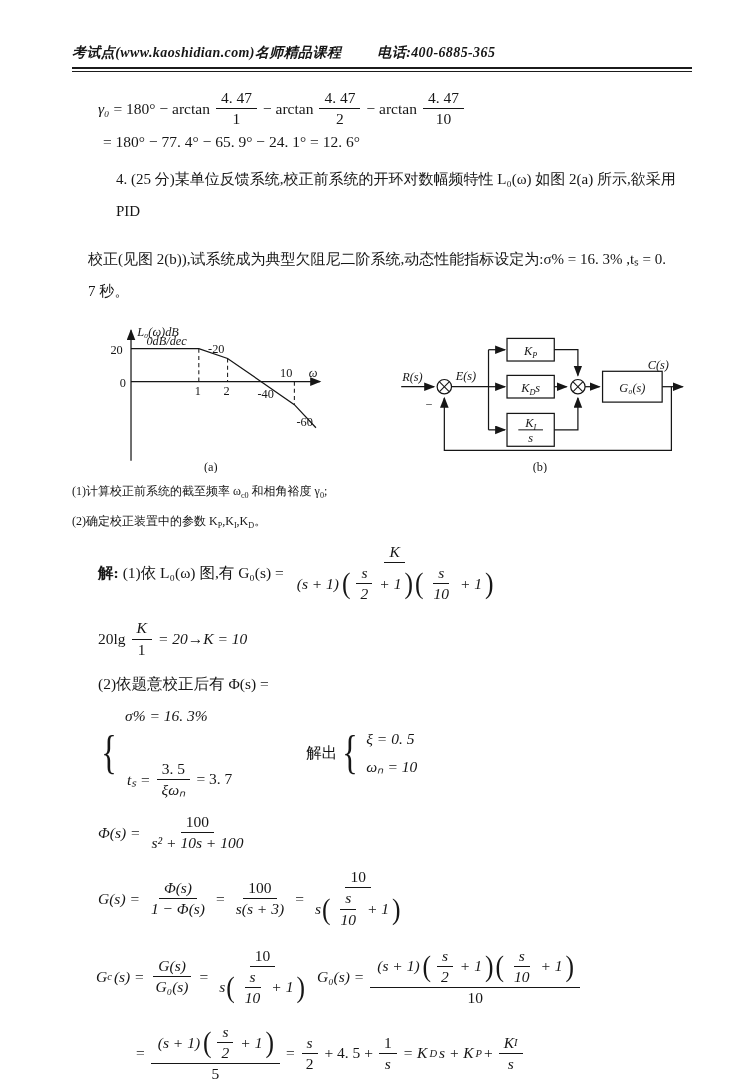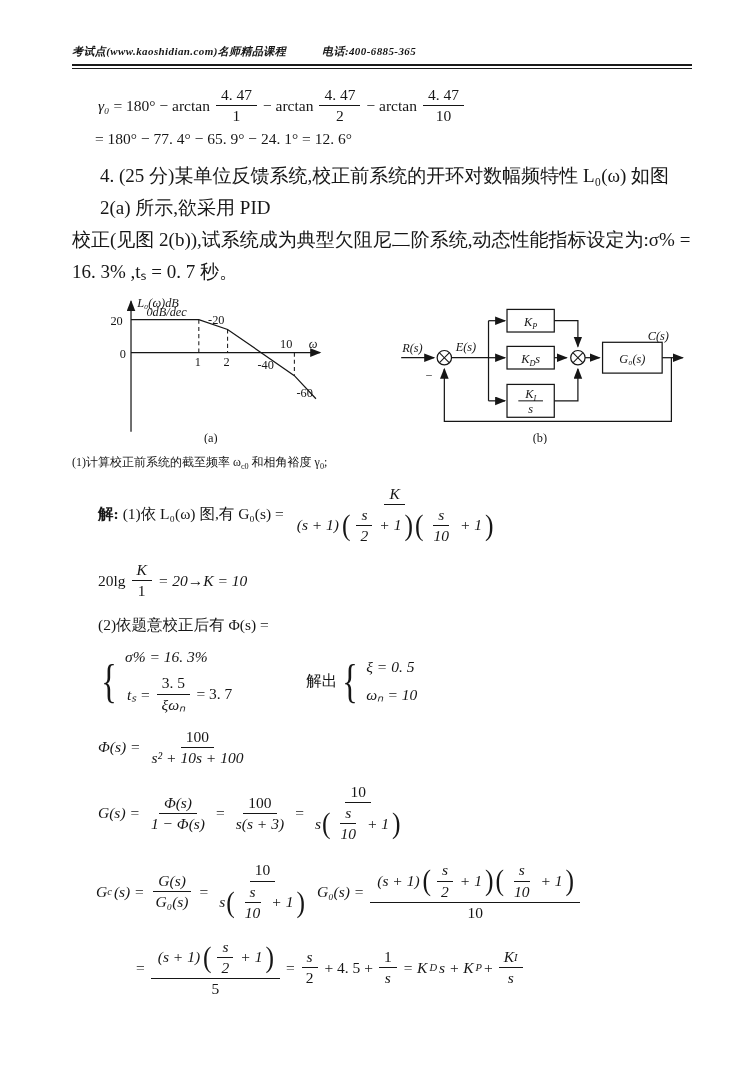--- a/index.html
+++ b/index.html
@@ -4,41 +4,41 @@
 <style>
   * { box-sizing: border-box; }
   html,body { margin:0; padding:0; }
   body {
     width:756px; height:1085px; overflow:hidden;
     background:#ffffff; color:#161616;
     font-family:"Liberation Serif", serif;
   }
   .page { padding:44px 64px 0 72px; height:100%; }
 
-  .header { display:flex; gap:36px; font-size:11px; font-weight:bold; font-style:italic; letter-spacing:.4px; }
+  .header { display:flex; gap:36px; font-size:14px; font-weight:bold; font-style:italic; letter-spacing:.4px; }
   .rules { margin-top:5px; height:5px; border-top:2px solid #1b1b1b; border-bottom:1px solid #1b1b1b; }
 
-  .para { font-size:19px; line-height:32px; margin:0; }
+  .para { font-size:15px; line-height:32px; margin:16px; }
   .indent { padding-left:28px; }
 
   
-  .fline { display:flex; align-items:center; font-size:15.5px; }
+  .fline { display:flex; align-items:center; font-size:15.5px;margin-top:27px; }
   .v { font-style:italic; }
   .cn { font-style:normal; }
   .tok { margin:0 2px; white-space:pre; }
   .fr { display:inline-flex; flex-direction:column; align-items:center; text-align:right; margin:0 4px; line-height:1.3; }
   .fr .nu { border-bottom:1px solid #161616; padding:0 5px; display:inline-flex; align-items:center; justify-content:center; }
   .fr .de { padding:0 5px; display:inline-flex; align-items:center; justify-content:center; }
   .bp { font-style:normal; font-size:165%; font-weight:400; line-height:.9; margin:0 1px; display:inline-block; transform:scaleY(1.15); }
   .brace { font-style:normal; font-size:46px; font-weight:300; line-height:1; margin-right:5px; transform:scaleX(.7); }
   sub { font-size:68%; }
   .col { display:inline-flex; flex-direction:column; align-items:flex-start; gap:7px; }
   .gap70 { width:70px; }
 
-  .ml24 { margin-left:24px; } .ml26 { margin-left:26px; } .ml42 { margin-left:21px; } .ml62 { margin-left:62px; }
+  .ml24 { margin-left:24px; } .ml26 { margin-left:26px; } .ml42 { margin-left:29px; } .ml62 { margin-left:62px; }
   .mt4{margin-top:4px;} .mt10{margin-top:10px;} .mt12{margin-top:12px;} .mt14{margin-top:14px;} .mt16{margin-top:16px;}
 
   .figs { display:flex; gap:16px; margin:6px 0 8px 30px; }
   svg text { font-family:"Liberation Serif", serif; font-size:12px; font-style:italic; fill:#161616; }
   svg text.up { font-style:normal; }
   svg .ln { stroke:#161616; stroke-width:1.2; fill:none; }
   svg .thin { stroke:#161616; stroke-width:1; fill:none; }
   svg .dash { stroke:#161616; stroke-width:1; fill:none; stroke-dasharray:4 3; }
   svg rect.blk { stroke:#161616; stroke-width:1.2; fill:none; }
 
@@ -146,20 +146,21 @@
       <text x="225" y="67" text-anchor="middle">G₀(s)</text>
       <line class="ln" x1="254" y1="62" x2="274" y2="62" marker-end="url(#arB)"></line>
       <text x="240" y="45">C(s)</text>
       <path class="ln" d="M263,62 V124 H42 V73" marker-end="url(#arB)"></path>
       <text class="up" x="128" y="144">(b)</text>
     </svg>
   </div>
 
 
   <p class="item mt10"><span>(1)计算校正前系统的截至频率 ω</span><sub>c0</sub><span> 和相角裕度 γ</span><sub>0</sub><span>;</span></p>
+  <p class="item mt4"><span>(2)确定校正装置中的参数 K</span><sub>P</sub><span>,K</span><sub>I</sub><span>,K</span><sub>D</sub><span>。</span></p>
 
   <div class="fline ml24 mt12">
     <b class="tok cn">解:</b>
     <span class="tok cn">(1)依 L₀(ω) 图,有 G₀(s) =</span>
     <span class="fr">
       <span class="nu v">K</span>
       <span class="de v">
         <span class="tok">(s + 1)</span>
         <span class="bp">(</span>
         <span class="fr">

